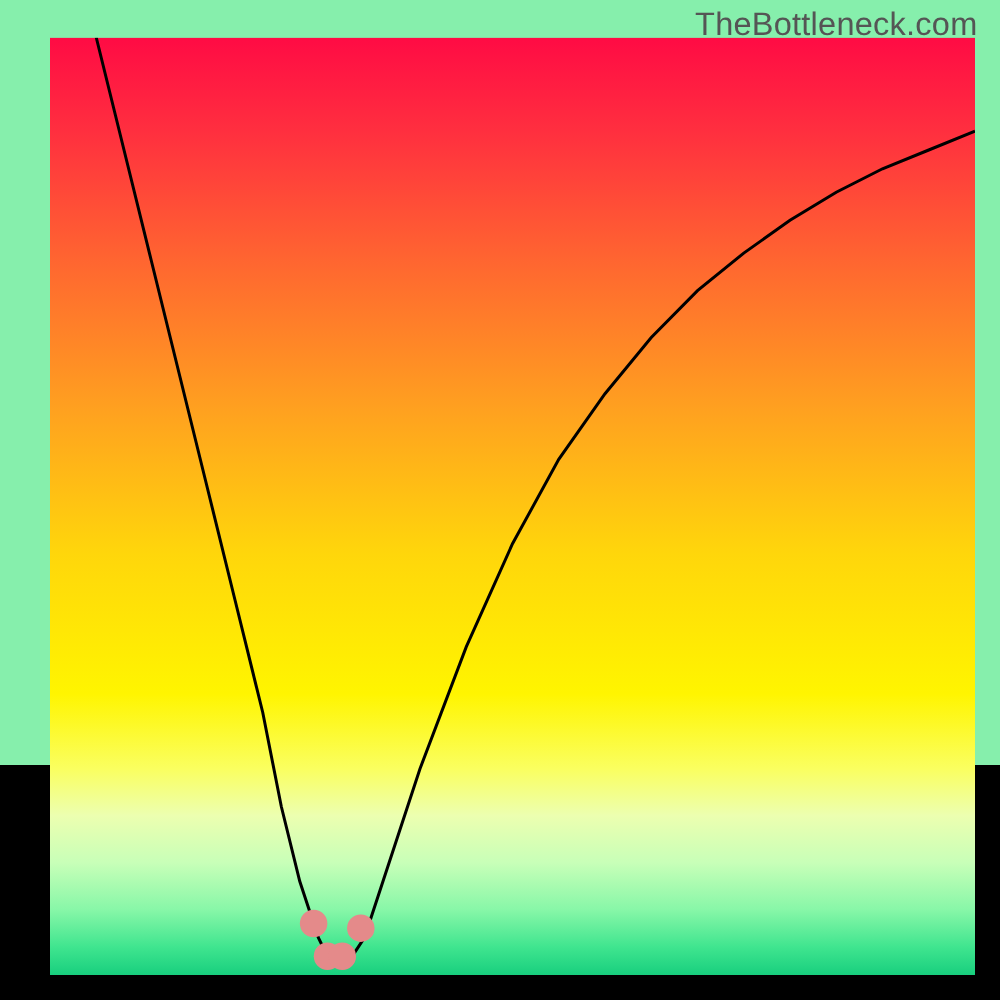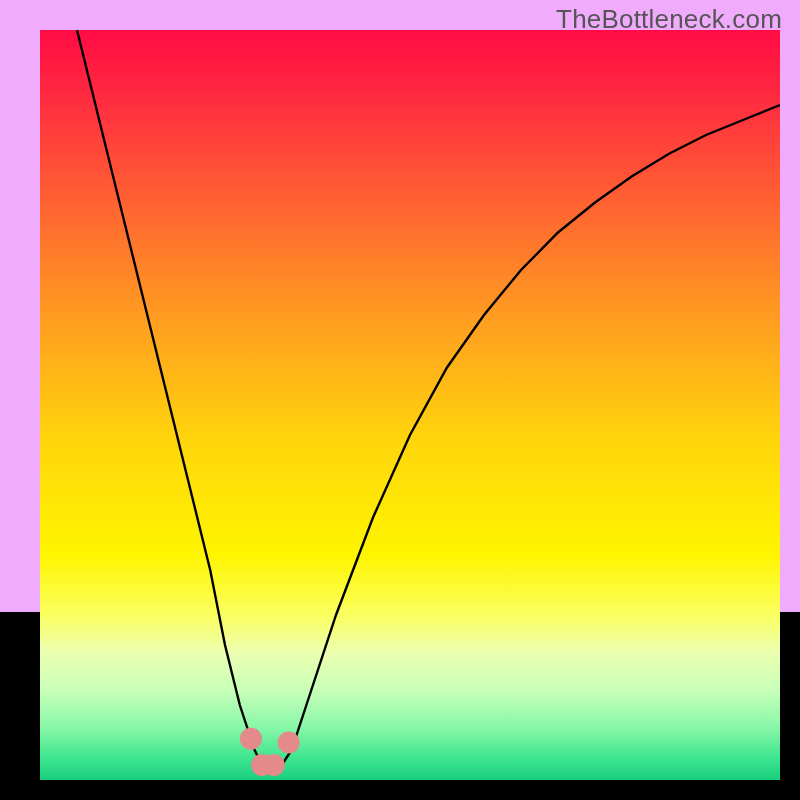--- a/index.html
+++ b/index.html
@@ -9,21 +9,21 @@
     height: 800px;
     background: #000;
     overflow: hidden;
   }
   .frame {
     position: absolute;
     left: 0;
     top: 0;
     width: 800px;
     height: 612px;
-    background: #f0abfc;
+    background: #86efac;
   }
   .plot-area {
     position: absolute;
     left: 40px;
     top: 30px;
     width: 740px;
     height: 750px;
     overflow: hidden;
   }
   .watermark {

